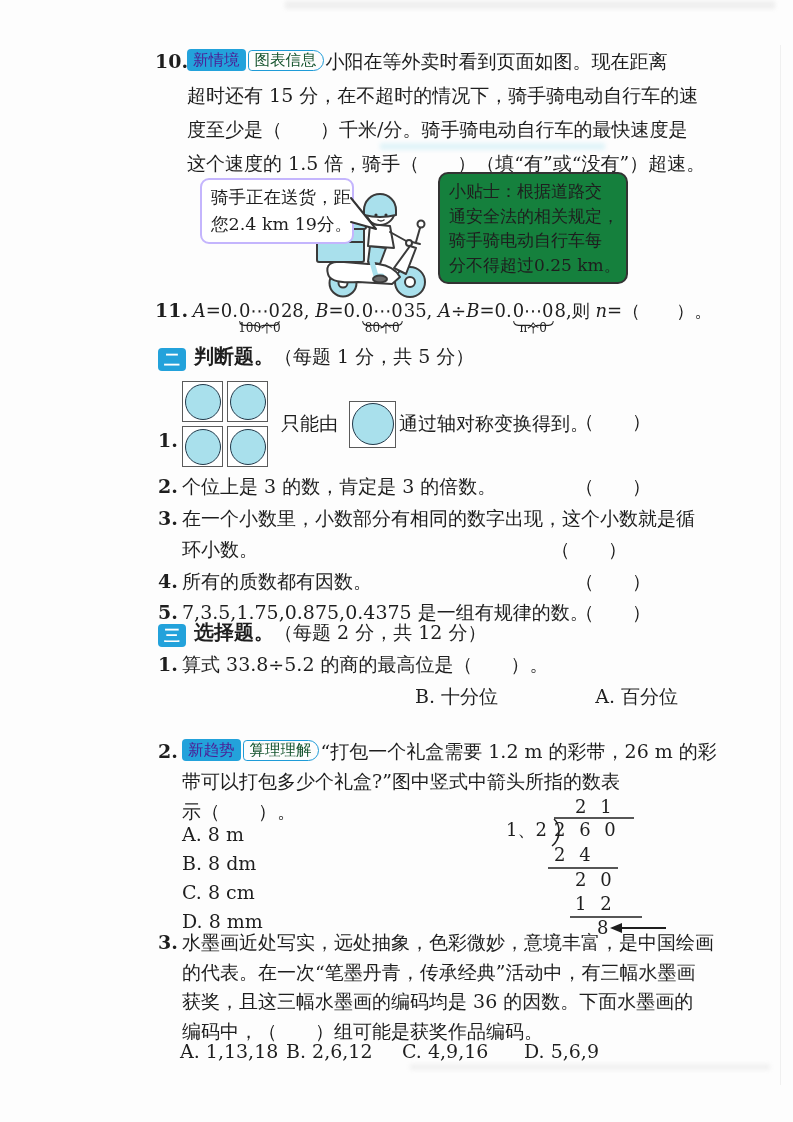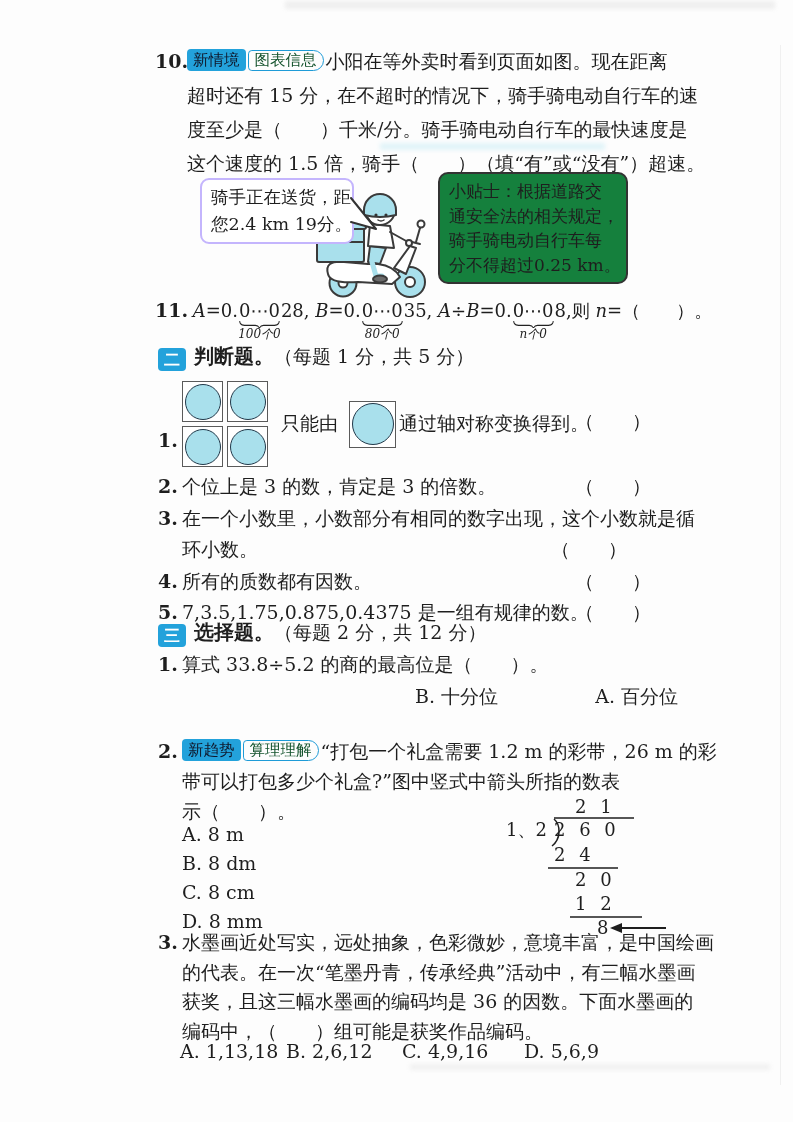--- a/index.html
+++ b/index.html
@@ -11,21 +11,21 @@
   }
   .abs { position:absolute; }
   .line { line-height:34px; white-space:nowrap; }
   .qnum { font-weight:bold; display:inline-block; }
   .w32 { width:32px; } .w24 { width:24px; }
   .cont { padding-left:32px; }
   .cont24 { padding-left:24px; }
   .tag { display:inline-block; font-family:"DejaVu Sans","Liberation Sans",sans-serif;
     font-size:15.5px; line-height:22px; padding:0 6px; border-radius:4px;
     vertical-align:3px; margin-right:2px; }
-  .tag.filled { background:#23a2db; color:#0f172a; }
+  .tag.filled { background:#23a2db; color:#4c1d95; }
   .tag.outline { color:#14532d; border:1.5px solid #1e9bd7; border-radius:4px 11px 11px 4px; line-height:19px; }
   .badge { display:inline-block; width:28px; height:23px; background:#23a2db; color:#fff;
     border-radius:4px; text-align:center; line-height:23px; font-size:16px; font-weight:bold;
     font-family:"DejaVu Sans","Liberation Sans",sans-serif; vertical-align:-2px; margin-right:8px; }
   .sec-title { font-weight:bold; font-size:20px; }
   .sec-meta  { font-size:19px; }
   .jline { position:relative; line-height:31.5px; white-space:nowrap; }
   .ans { position:absolute; left:417px; top:0; white-space:pre; }
   
   .sq { width:41px; height:41px; border:1.6px solid #5a5a5a; background:#fff;
@@ -38,21 +38,21 @@
   .bubble { position:absolute; box-sizing:border-box; background:#fff; border:2px solid #c4b5fd;
     border-radius:9px; padding:4px 9px; font-size:17.5px; line-height:27px; white-space:nowrap; }
   .tipbox { position:absolute; box-sizing:border-box; background:#15803d; border:2px solid #333;
     border-radius:10px; padding:5px 9px; font-size:17px; line-height:24.5px; white-space:nowrap; }
   
   .math { font-size:18px; }
   .var { font-style:italic; }
   .ub { position:relative; display:inline-block; line-height:1.15; margin:0 1px; }
   .ub svg.brace { position:absolute; top:100%; left:0; width:100%; height:7px; margin-top:-1px; }
   .ub .lbl { position:absolute; top:100%; left:50%; transform:translateX(-50%);
-    margin-top:6px; font-size:12px; white-space:nowrap;font-style:italic; }
+    margin-top:0; font-size:12px; white-space:nowrap; }
   .optrow { position:relative; line-height:31px; padding-left:24px; white-space:nowrap;text-align:right; }
   .ghost { position:absolute; pointer-events:none; }
 </style>
 </head>
 <body>
 
 <div class="sheet">
 
   <div class="ghost" style="left:285px;top:1px;width:490px;height:8px;background:#999;opacity:.14;filter:blur(2px)"></div>
   <div class="ghost" style="left:380px;top:143px;width:225px;height:7px;background:#7fd4e8;opacity:.22;filter:blur(2px)"></div>

